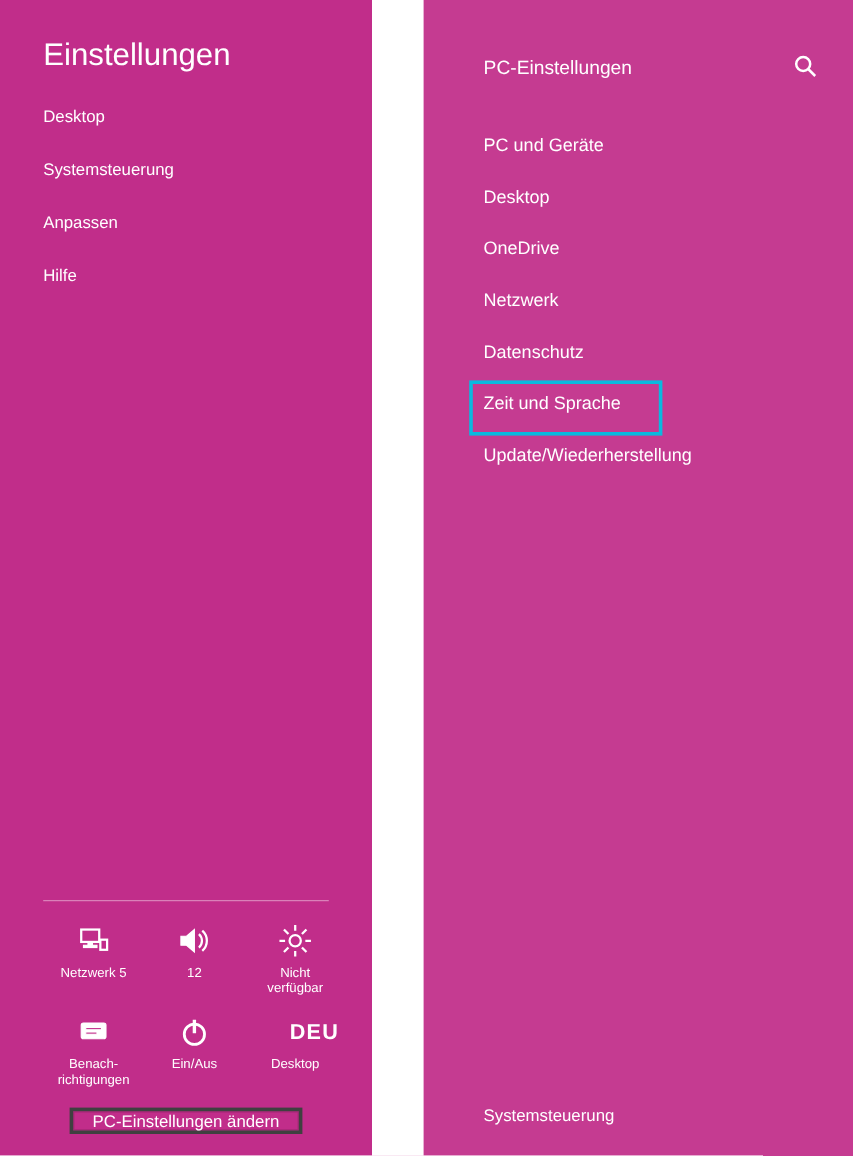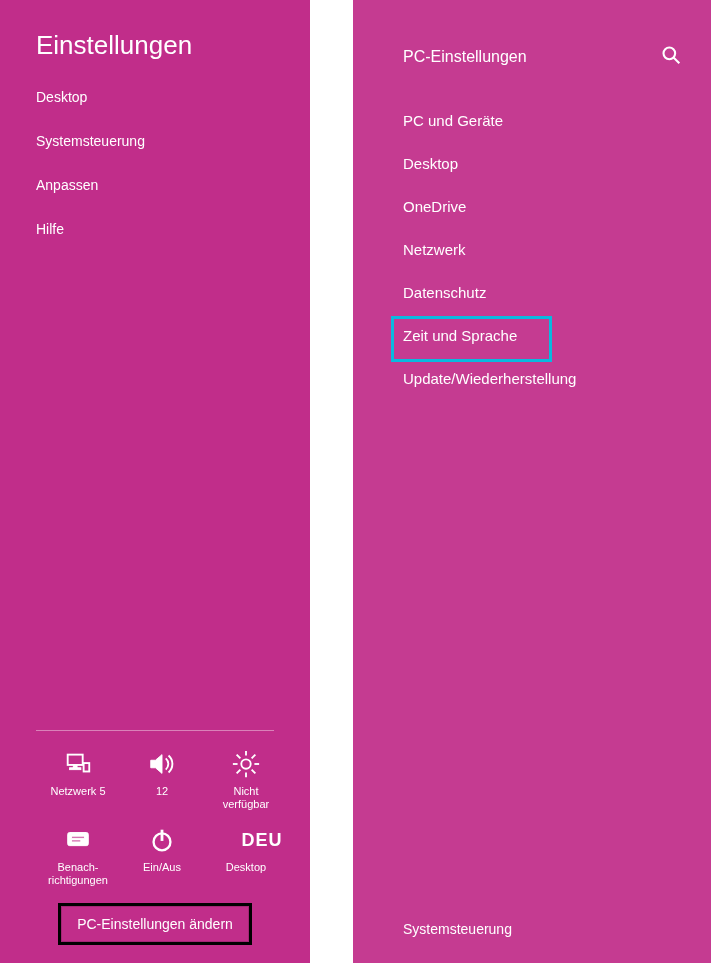--- a/index.html
+++ b/index.html
@@ -61,22 +61,22 @@
 .tile-label { font-size: 11px; text-align: center; line-height: 1.2; margin-top: 4px; }
 .tile-ime-text { font-weight: bold; font-size: 18px; letter-spacing: 1px; margin-left: 32px; }
 
 .change-link-wrap {
   display: flex;
   justify-content: center;
   padding: 10px 0 18px 0;
 }
 .change-link {
   font-size: 14px;
-  padding: 10px 16px;
-  border: 3px solid #000000;
+  padding: 0 16px;
+  border: 3px solid #404040;
   box-shadow: 0 0 0 1px rgba(0,0,0,0.15) inset;
   cursor: pointer;
 }
 
 
 .gap {
   width: 43px;
   background: #ffffff;
 }
 

